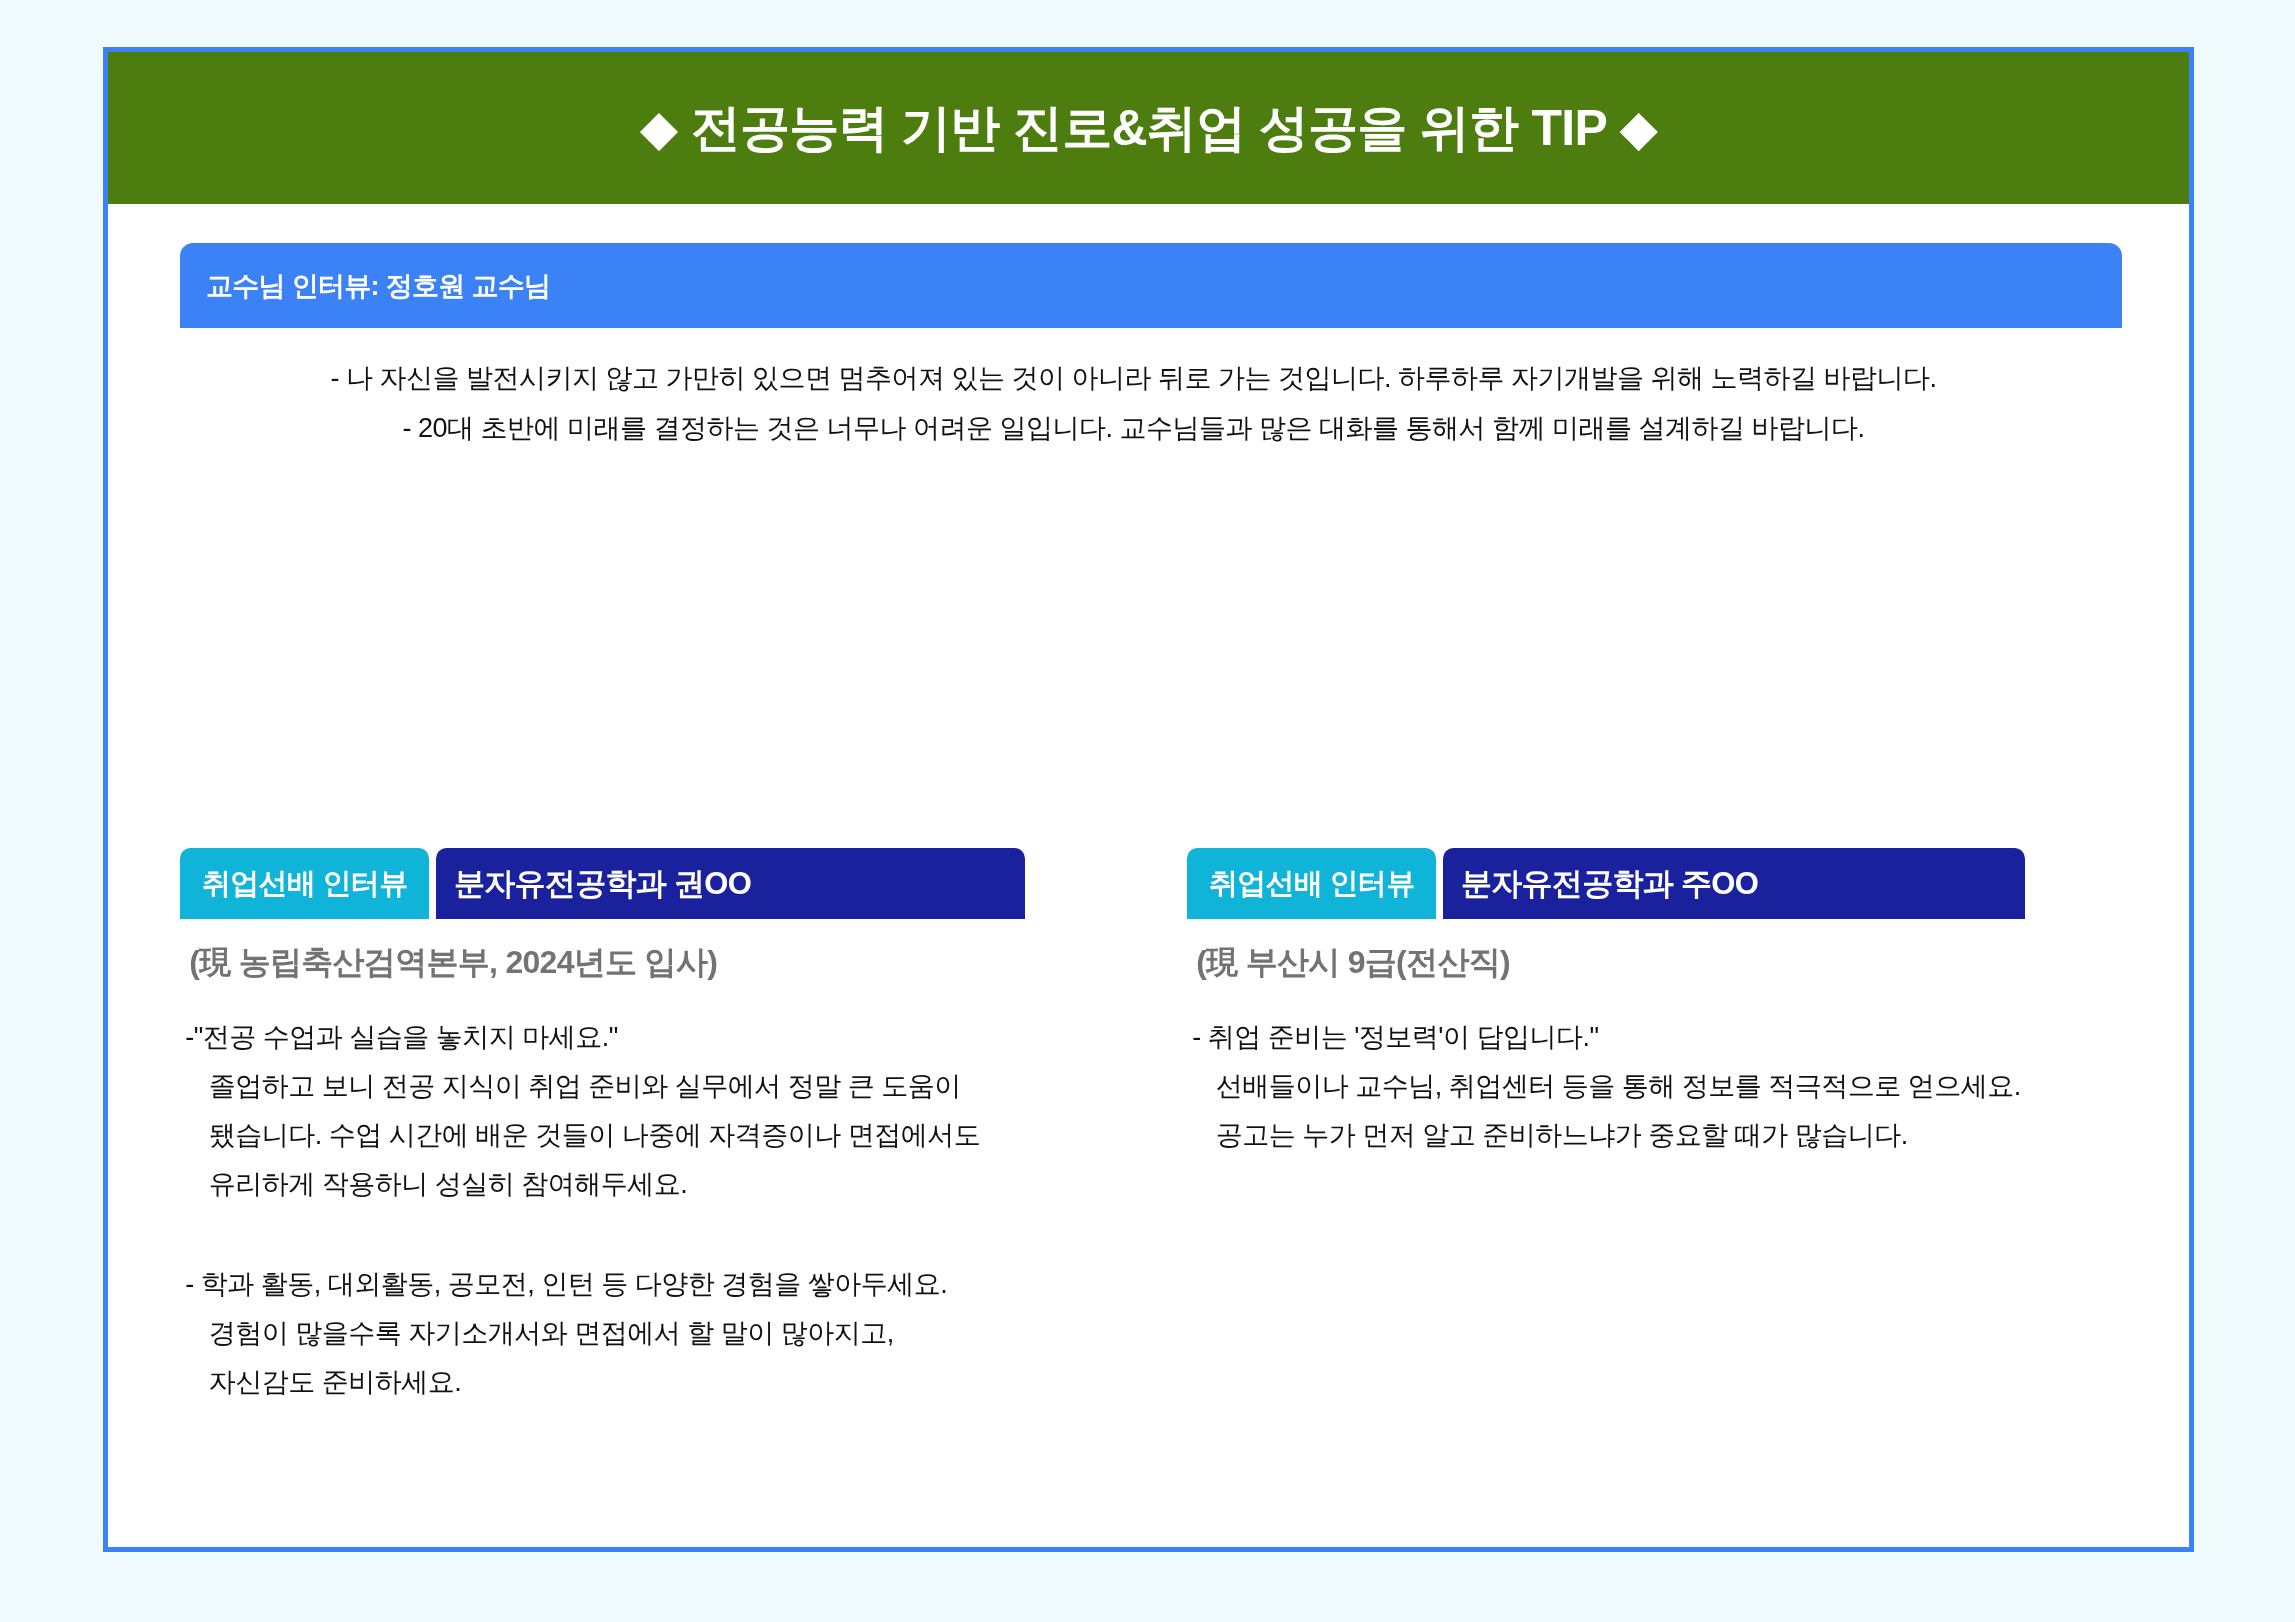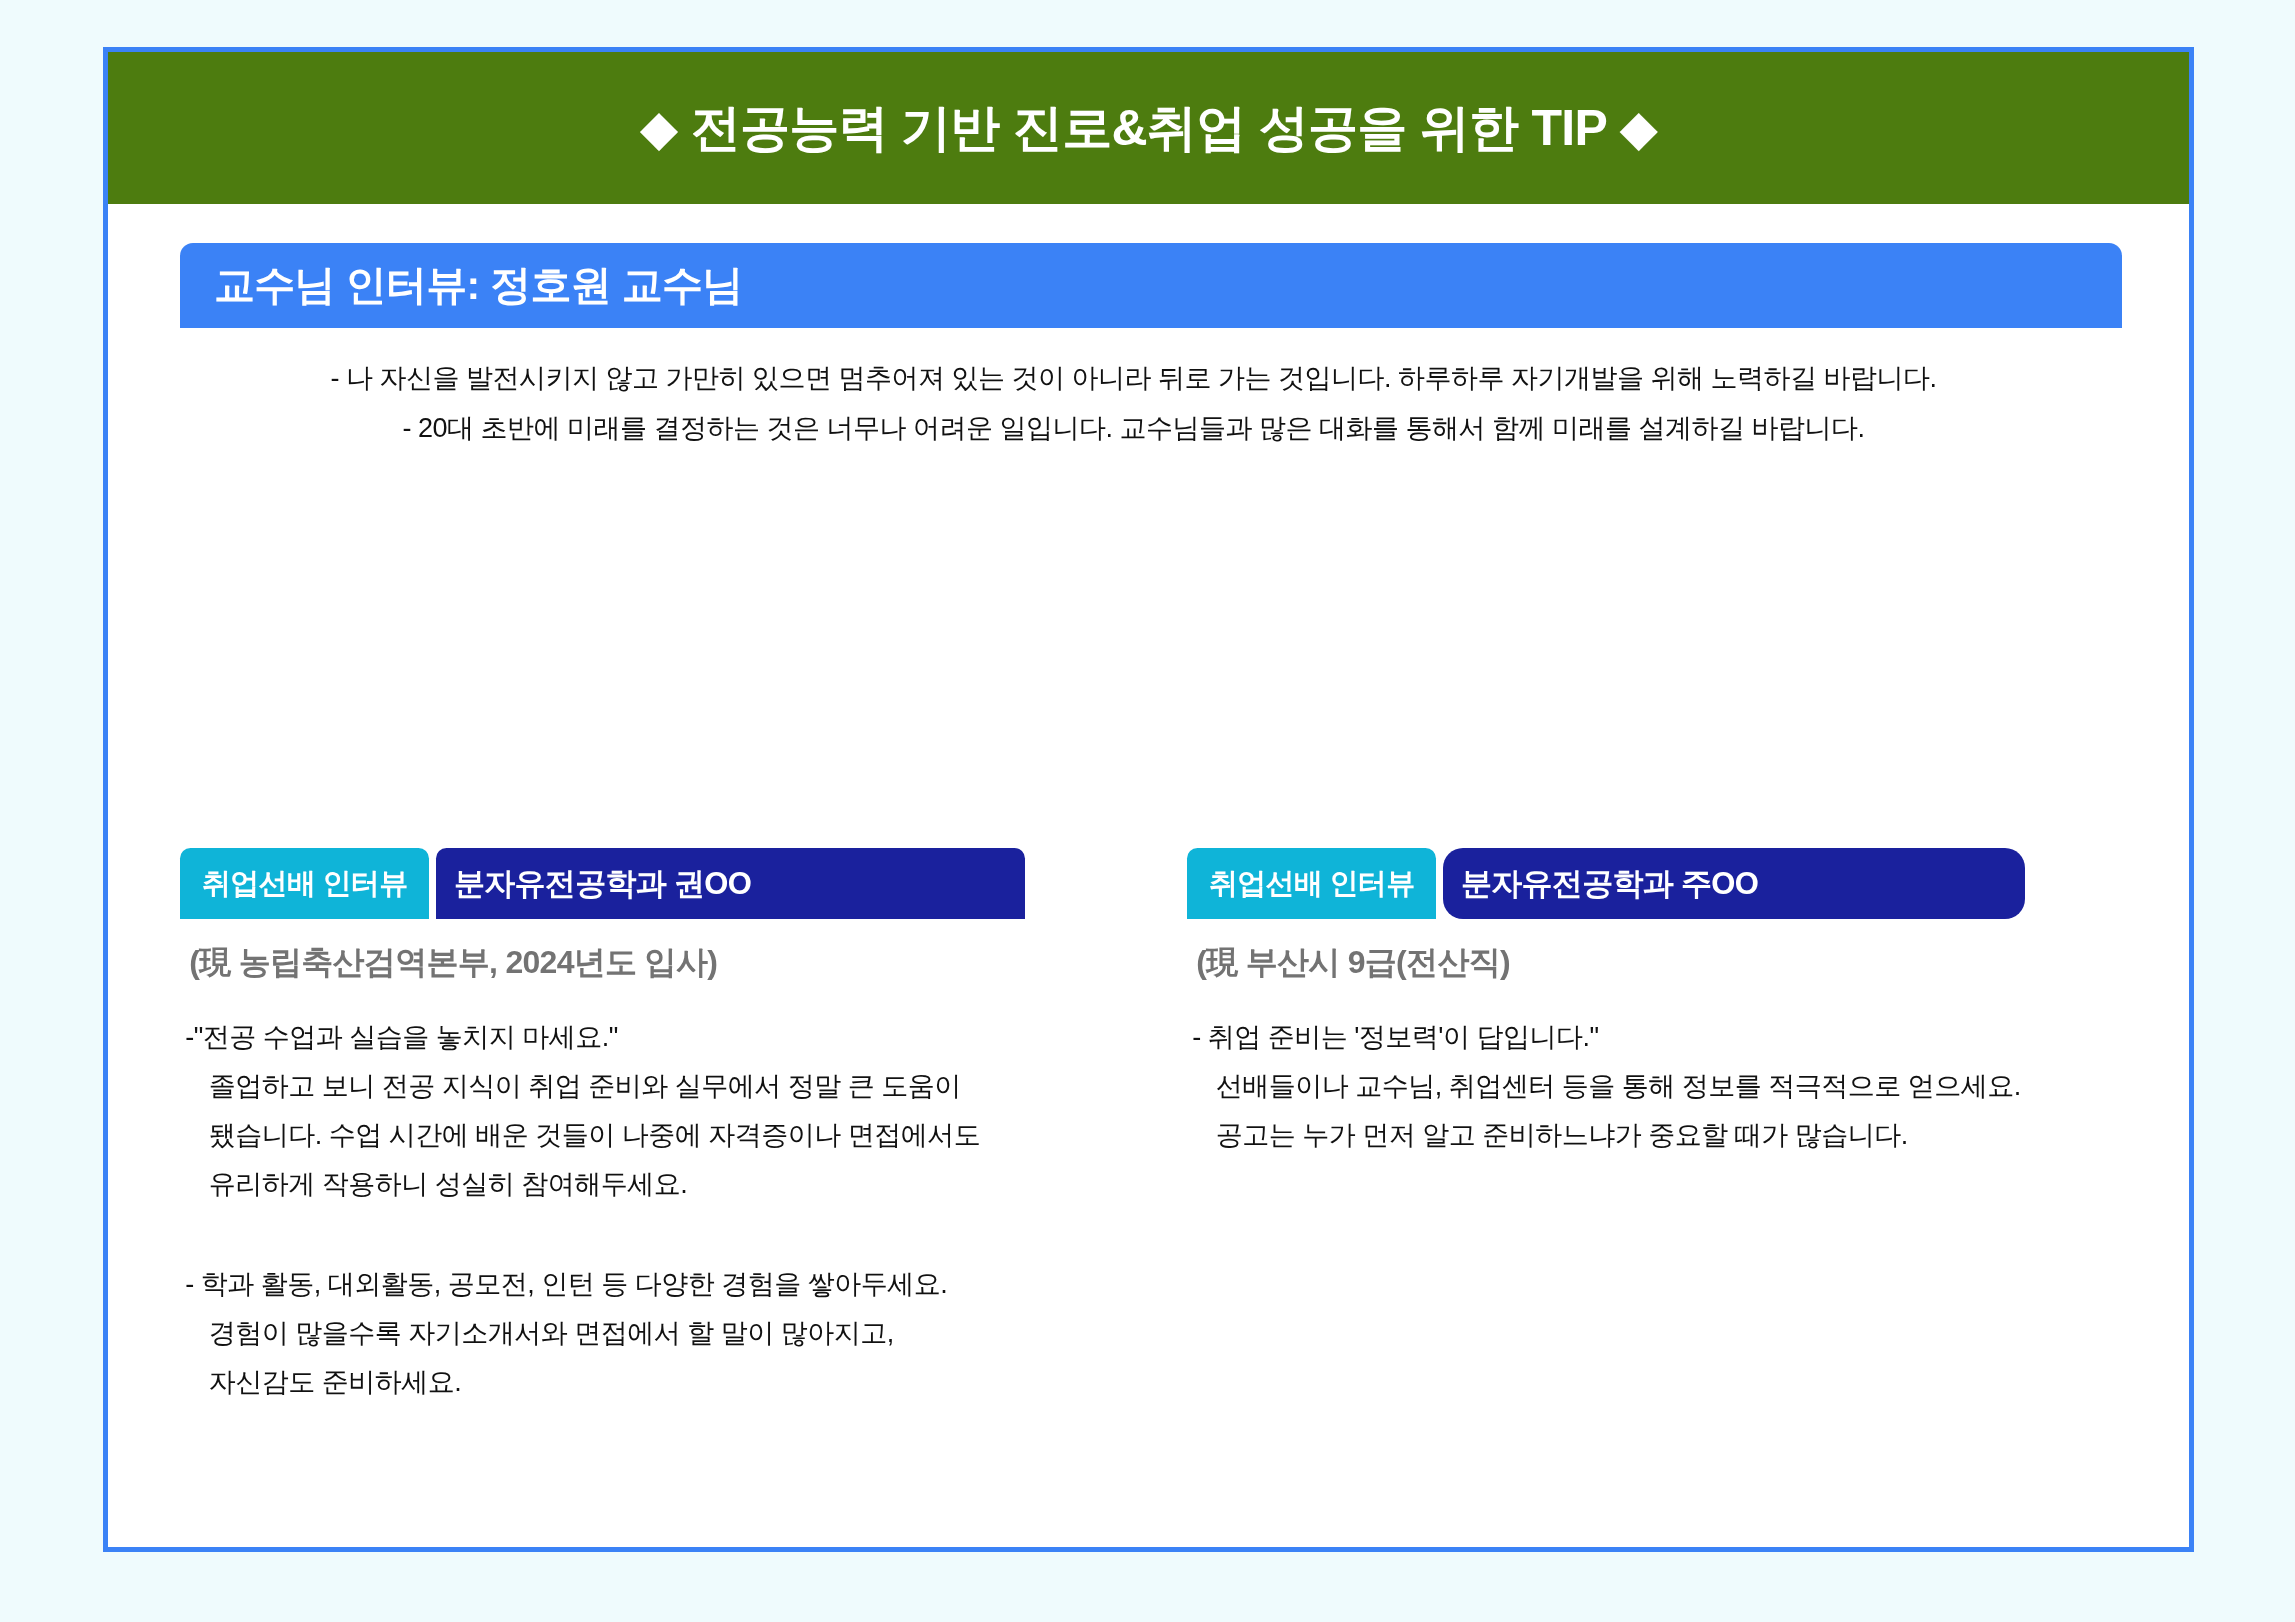--- a/index.html
+++ b/index.html
@@ -56,23 +56,23 @@
     top: 39px;
     width: 1942px;
     height: 85px;
     background: #3b82f6;
     border-radius: 13px 13px 0 0;
     display: flex;
     align-items: center;
   }
   .prof-header-text {
     color: #ffffff;
-    font-size: 41px;
-    font-weight: 700;
-    margin-left: 34px;
+    font-size: 27px;
+    font-weight: 700;
+    margin-left: 26px;
     letter-spacing: -0.7px;
   }
 
   .prof-lines {
     position: absolute;
     left: 77px;
     top: 150px;
     width: 1897px;
     text-align: center;
   }
@@ -124,21 +124,21 @@
     background: #1a219d;
     border-radius: 10.5px 10.5px 0 0;
     padding: 0 18px;
     margin-left: 6.5px;
     color: #ffffff;
     font-size: 31px;
     font-weight: 700;
     letter-spacing: -0.7px;
   }
   .col-left .badge-navy  { min-width: 589px; justify-content: flex-start; }
-  .col-right .badge-navy { min-width: 582px; justify-content: flex-start; border-radius: 20px; }
+  .col-right .badge-navy { min-width: 582px; justify-content: flex-start; }
 
   .affiliation {
     margin-top: 22px;
     margin-left: 9.2px;
     font-size: 32px;
     font-weight: 700;
     color: #737373;
     letter-spacing: -0.7px;
     white-space: nowrap;
   }

